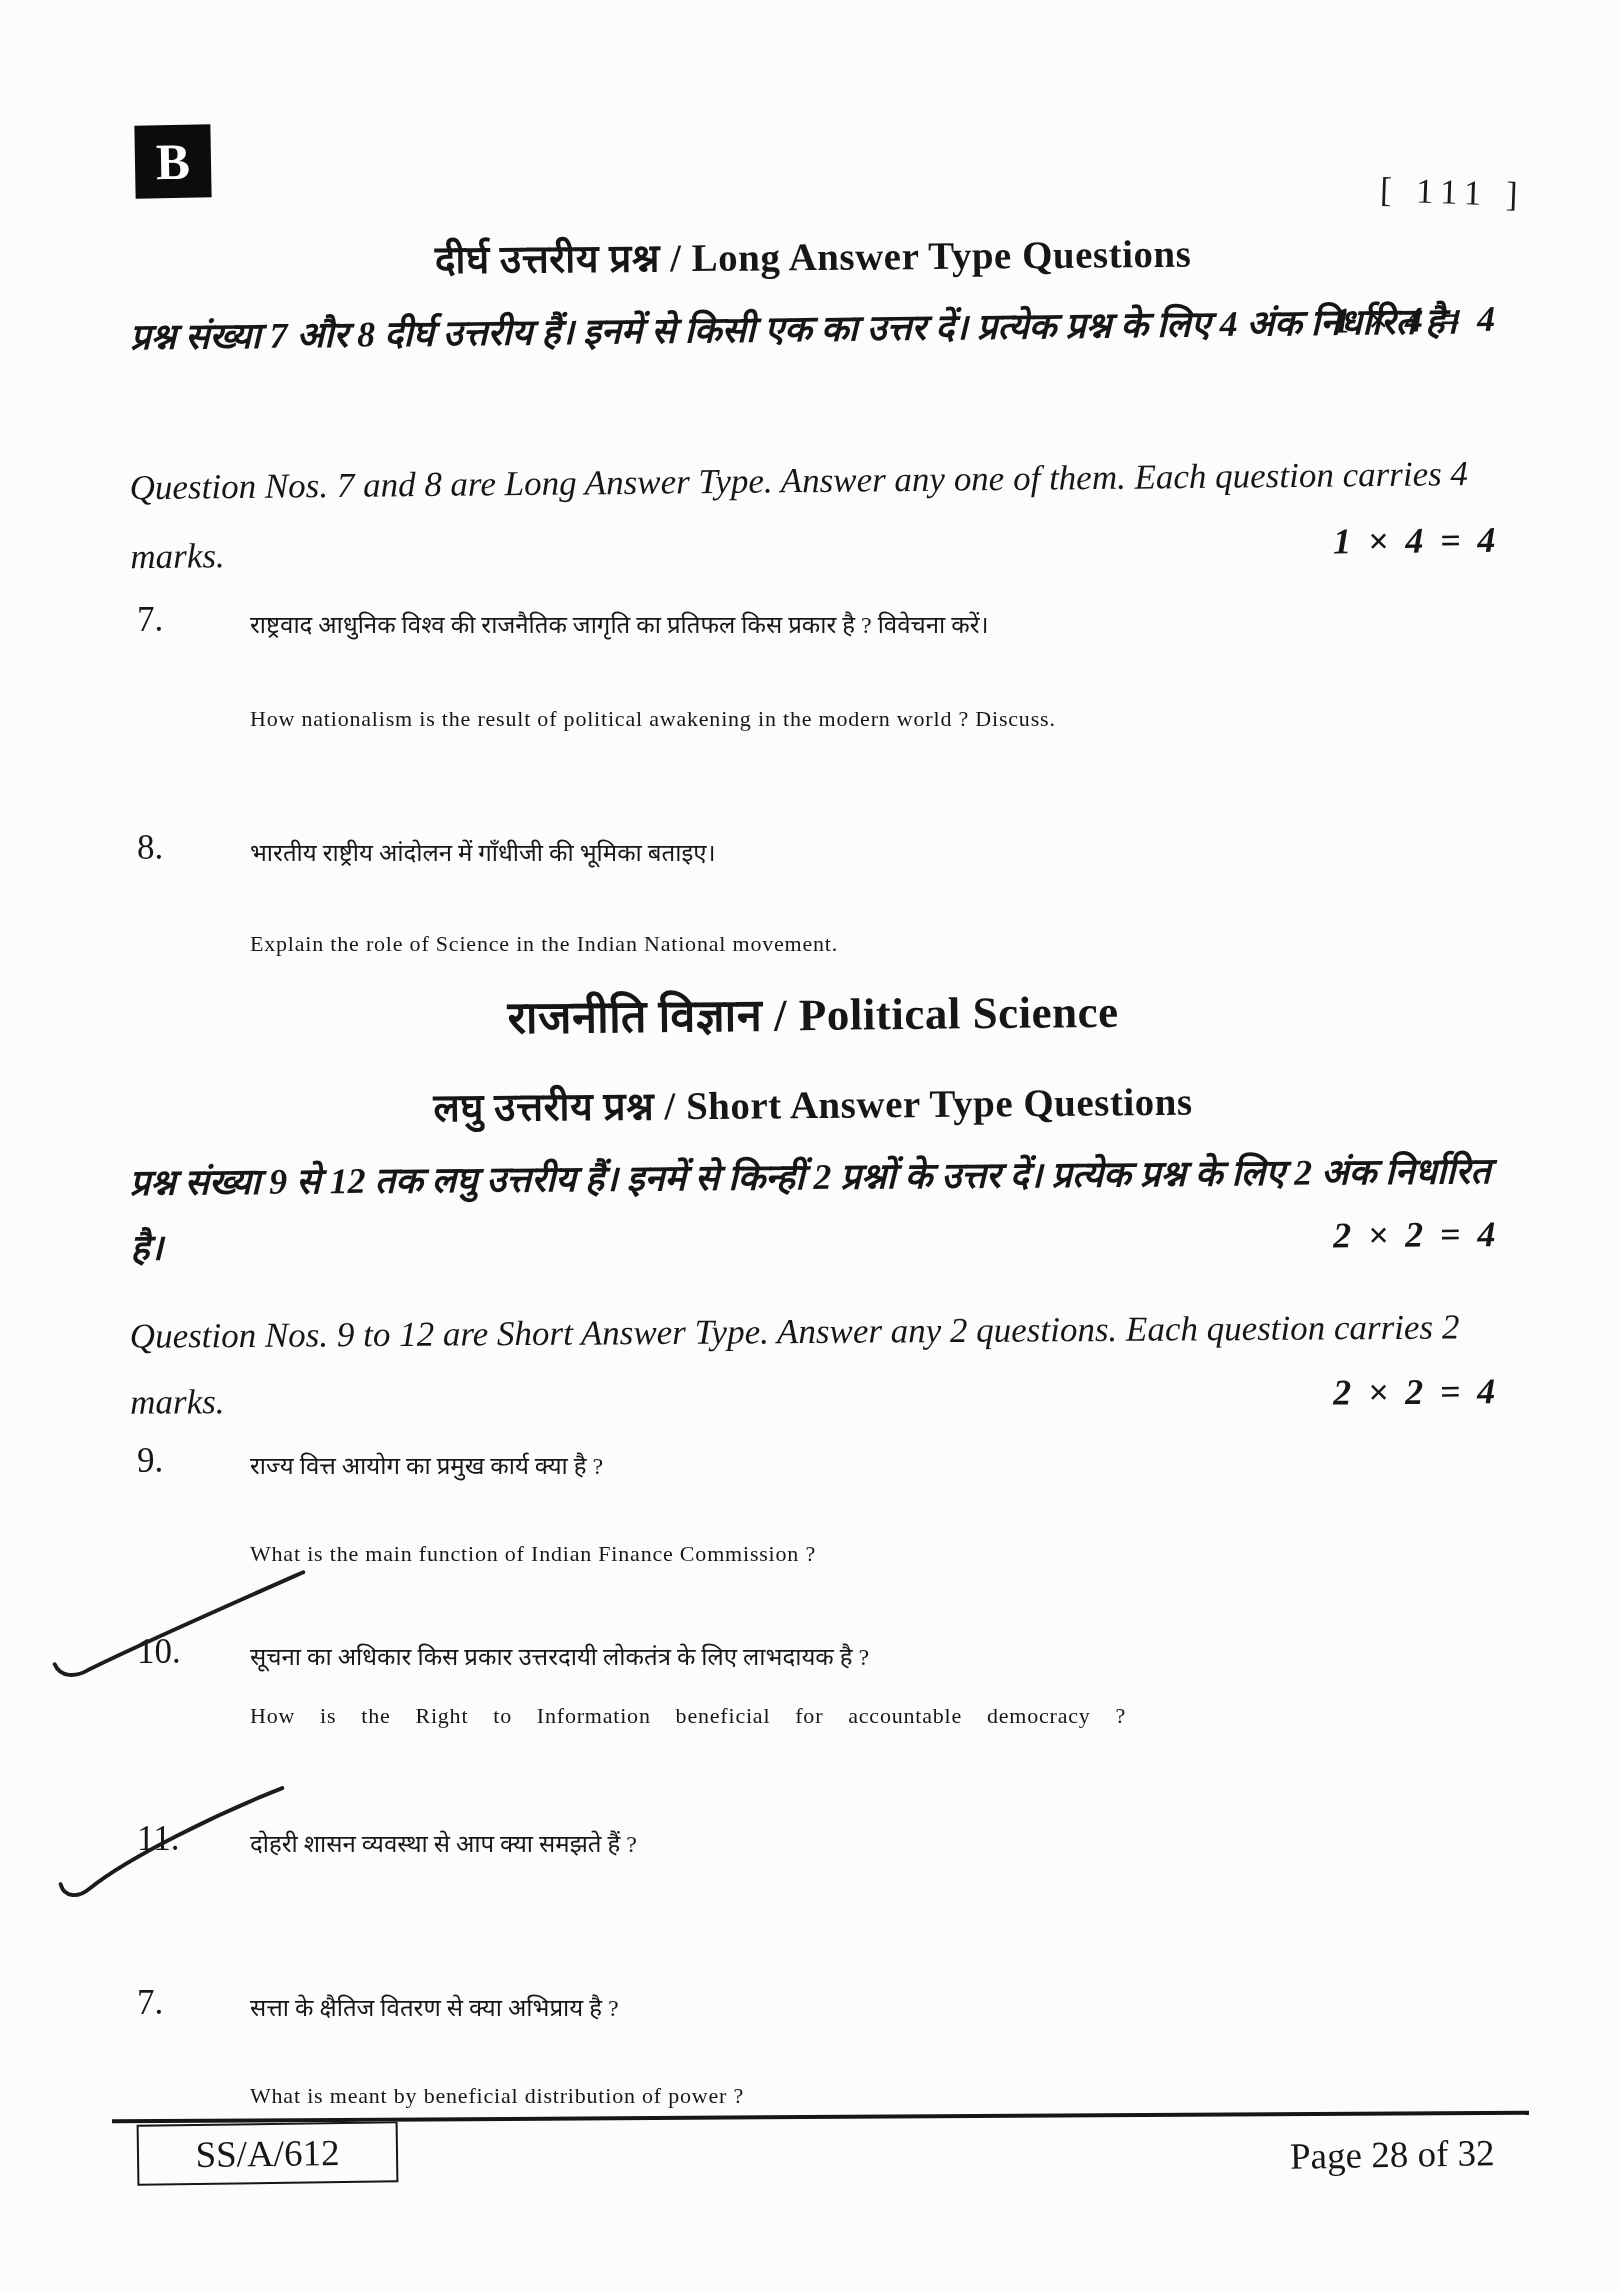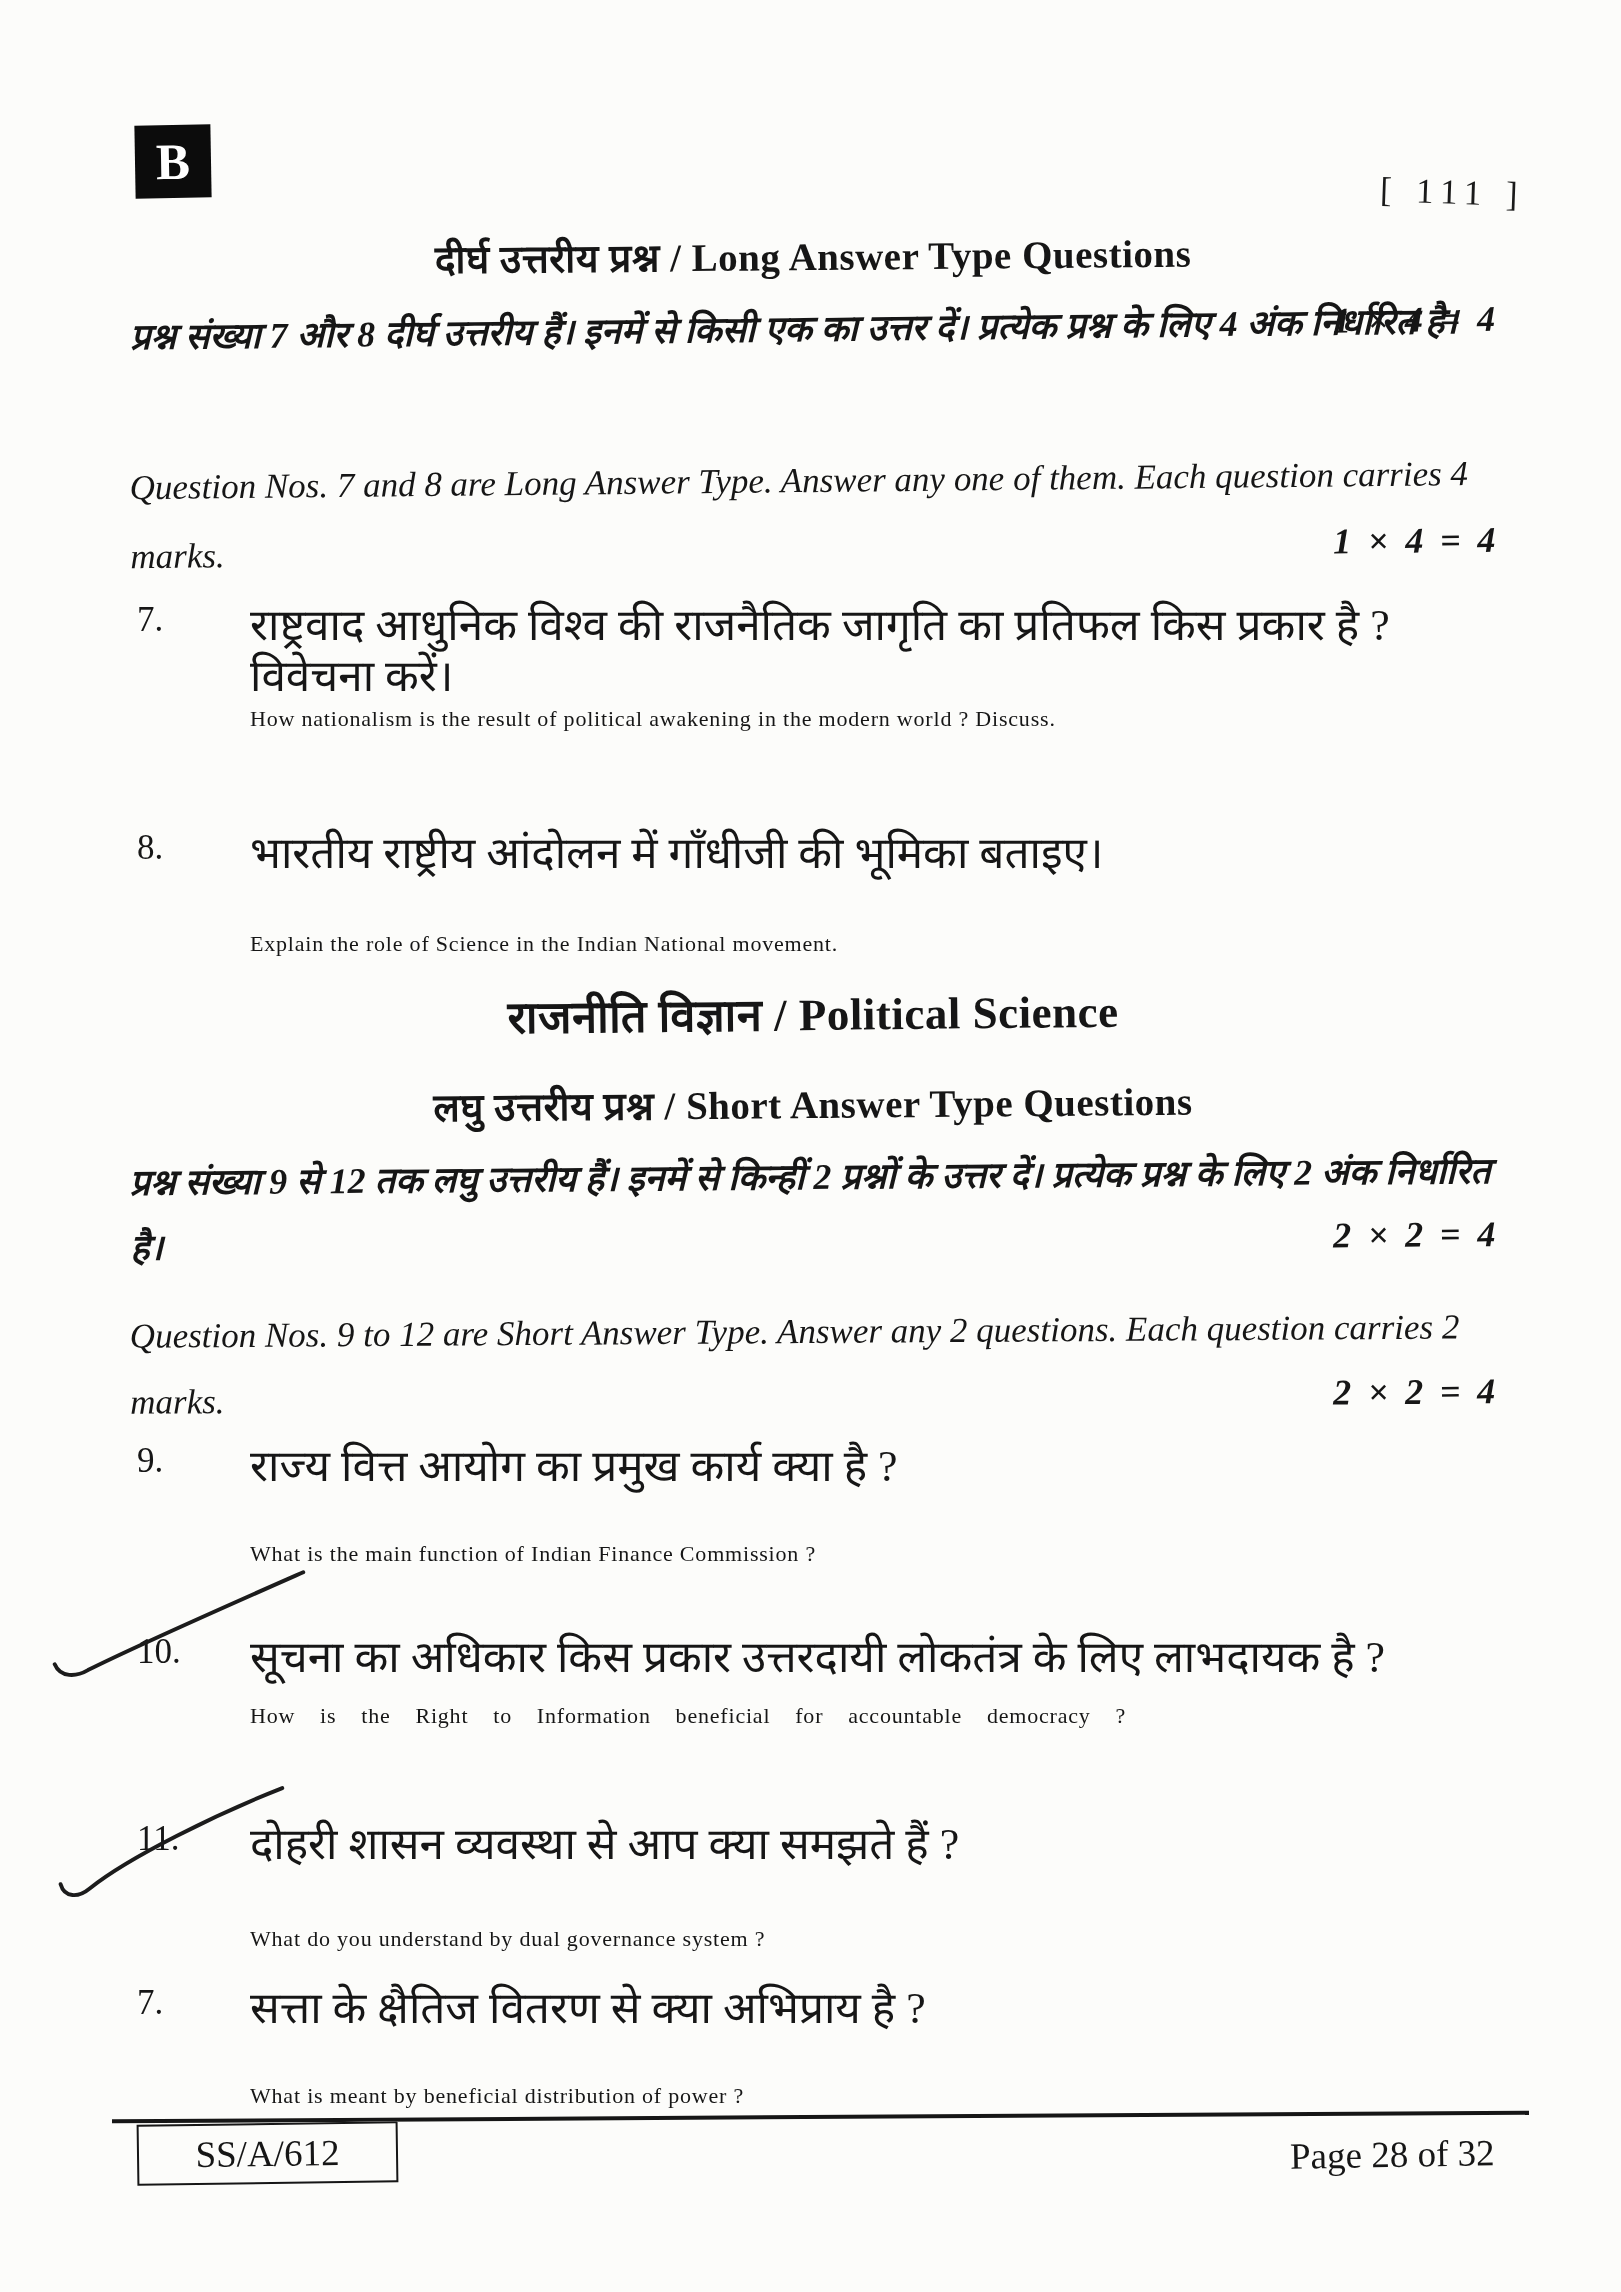--- a/index.html
+++ b/index.html
@@ -82,21 +82,21 @@
     left: 137px; right: 122px;
     display: flex;
     align-items: flex-start;
   }
   .q-number {
     flex: 0 0 113px;
     font-size: 35px;
   }
   .q-text-hi {
     flex: 1 1 auto;
-    font-size: 44px;
+    font-size: 24px;
     line-height: 51px;
   }
   .q-en {
     left: 250px; right: 122px;
     font-size: 22px;
     line-height: 59px;
     letter-spacing: 0.8px;
   }
   .justified { text-align: justify; }
   .spread { word-spacing: 18.6px; text-align: justify; }
@@ -188,21 +188,20 @@
   </svg>
   <div class="abs q-en spread" style="top:1686px;">How is the Right to Information beneficial for accountable democracy ?</div>
 
   <div class="abs q-row" style="top:1819px;">
     <span class="q-number">11.</span>
     <span class="q-text-hi">दोहरी शासन व्यवस्था से आप क्या समझते हैं ?</span>
   </div>
   <svg class="abs tick" style="left:41px; top:1784px;" width="255" height="123" viewBox="0 0 260 125">
     <path d="M 20 102 c 4 14 18 14 30 4 C 90 74 180 30 246 4" fill="none" stroke="#1c1c1c" stroke-width="4" stroke-linecap="round"></path>
   </svg>
-  <div class="abs q-en" style="top:1909px;">What do you understand by dual governance system ?</div>
 
   <div class="abs q-row" style="top:1983px;">
     <span class="q-number">7.</span>
     <span class="q-text-hi">सत्ता के क्षैतिज वितरण से क्या अभिप्राय है ?</span>
   </div>
   <div class="abs q-en" style="top:2066px;">What is meant by beneficial distribution of power ?</div>
 
   <div class="abs footer-rule"></div>
   <div class="abs footer-box">
     <span>SS/A/612</span>

